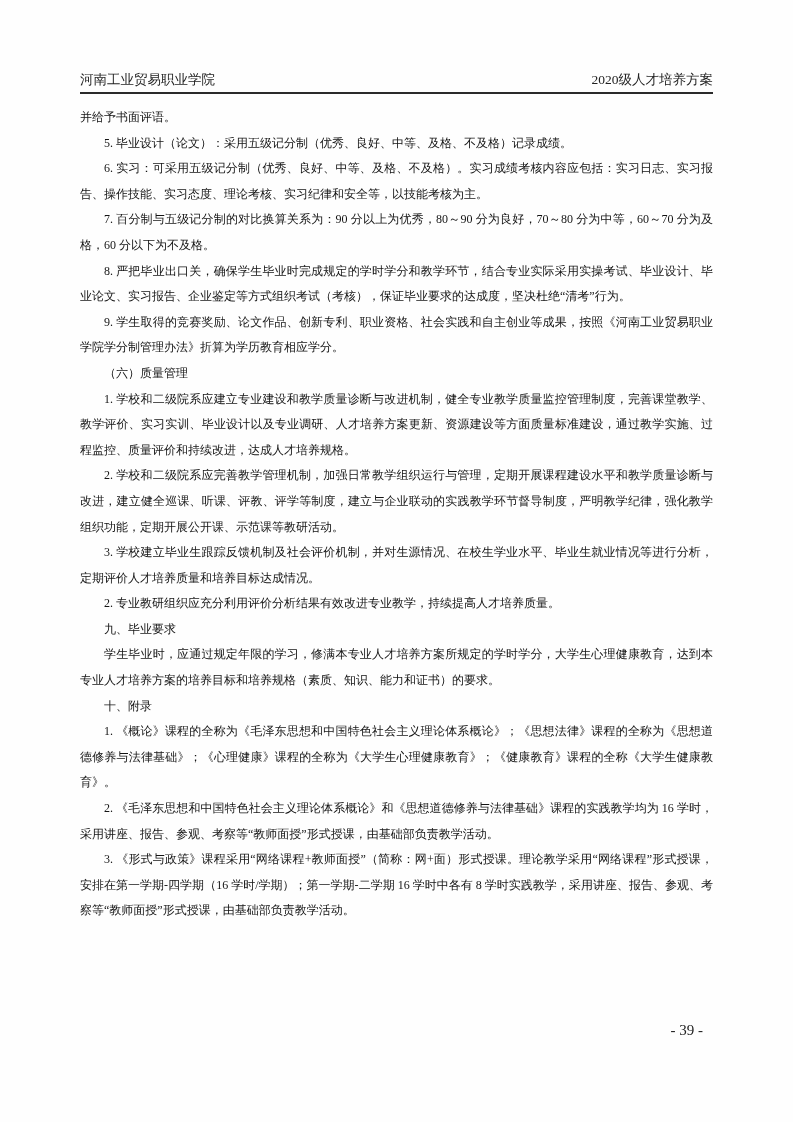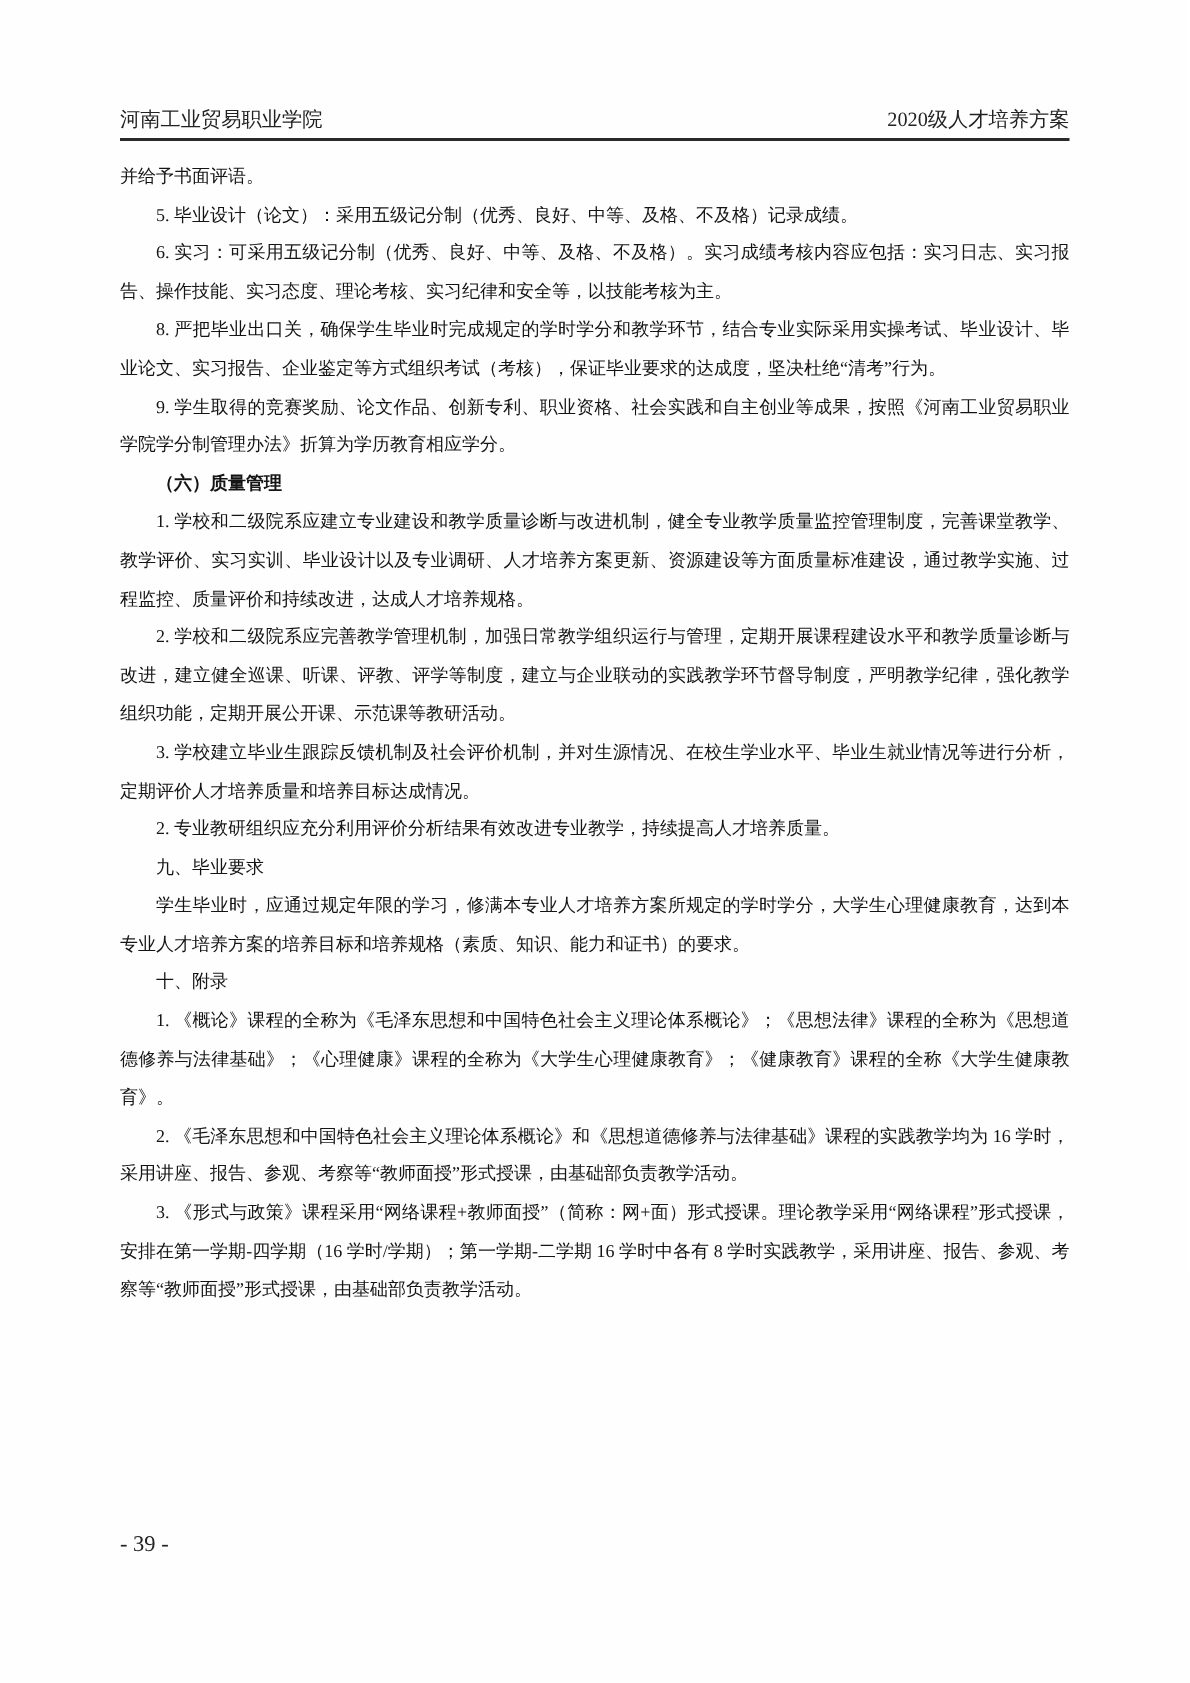--- a/index.html
+++ b/index.html
@@ -40,60 +40,61 @@
     text-align: justify;
     text-indent: 2em;
     color: #141414;
   }
   .doc-body p.para-cont {
     text-indent: 0;
   }
   .h-sub {
     margin: 4px 0 3px 0;
     font-family: "Liberation Sans", "DejaVu Sans", sans-serif;
-    font-weight: bold;
+    font-weight: normal;
     font-size: 17px;
     line-height: 27px;
     text-indent: 2em;
     color: #111;
   }
   .h-sec {
     margin: 11px 0 12px 0;
     font-family: "Liberation Sans", "DejaVu Sans", sans-serif;
     font-weight: normal;
     font-size: 18px;
     line-height: 28px;
     text-indent: 2em;
     color: #111;
   }
   .footer {
     position: absolute;
     top: 1022px;
     left: 80px;
     right: 90px;
-    text-align: left;
+    text-align: right;
     font-size: 15px;
     color: #222;
     font-family: "Liberation Serif", "DejaVu Serif", serif;
   }
 </style>
 </head>
 <body>
 
 <div class="page">
 
   <div class="header">
     <span>河南工业贸易职业学院</span>
     <span>2020级人才培养方案</span>
   </div>
 
   <div class="doc-body">
     <p class="para-cont">并给予书面评语。</p>
     <p class="para">5. 毕业设计（论文）：采用五级记分制（优秀、良好、中等、及格、不及格）记录成绩。</p>
     <p class="para">6. 实习：可采用五级记分制（优秀、良好、中等、及格、不及格）。实习成绩考核内容应包括：实习日志、实习报告、操作技能、实习态度、理论考核、实习纪律和安全等，以技能考核为主。</p>
+    <p class="para">7. 百分制与五级记分制的对比换算关系为：90 分以上为优秀，80～90 分为良好，70～80 分为中等，60～70 分为及格，60 分以下为不及格。</p>
     <p class="para">8. 严把毕业出口关，确保学生毕业时完成规定的学时学分和教学环节，结合专业实际采用实操考试、毕业设计、毕业论文、实习报告、企业鉴定等方式组织考试（考核），保证毕业要求的达成度，坚决杜绝“清考”行为。</p>
     <p class="para">9. 学生取得的竞赛奖励、论文作品、创新专利、职业资格、社会实践和自主创业等成果，按照《河南工业贸易职业学院学分制管理办法》折算为学历教育相应学分。</p>
 
     <p class="h-sub">（六）质量管理</p>
     <p class="para">1. 学校和二级院系应建立专业建设和教学质量诊断与改进机制，健全专业教学质量监控管理制度，完善课堂教学、教学评价、实习实训、毕业设计以及专业调研、人才培养方案更新、资源建设等方面质量标准建设，通过教学实施、过程监控、质量评价和持续改进，达成人才培养规格。</p>
     <p class="para">2. 学校和二级院系应完善教学管理机制，加强日常教学组织运行与管理，定期开展课程建设水平和教学质量诊断与改进，建立健全巡课、听课、评教、评学等制度，建立与企业联动的实践教学环节督导制度，严明教学纪律，强化教学组织功能，定期开展公开课、示范课等教研活动。</p>
     <p class="para">3. 学校建立毕业生跟踪反馈机制及社会评价机制，并对生源情况、在校生学业水平、毕业生就业情况等进行分析，定期评价人才培养质量和培养目标达成情况。</p>
     <p class="para">2. 专业教研组织应充分利用评价分析结果有效改进专业教学，持续提高人才培养质量。</p>
 
     <p class="h-sec">九、毕业要求</p>

